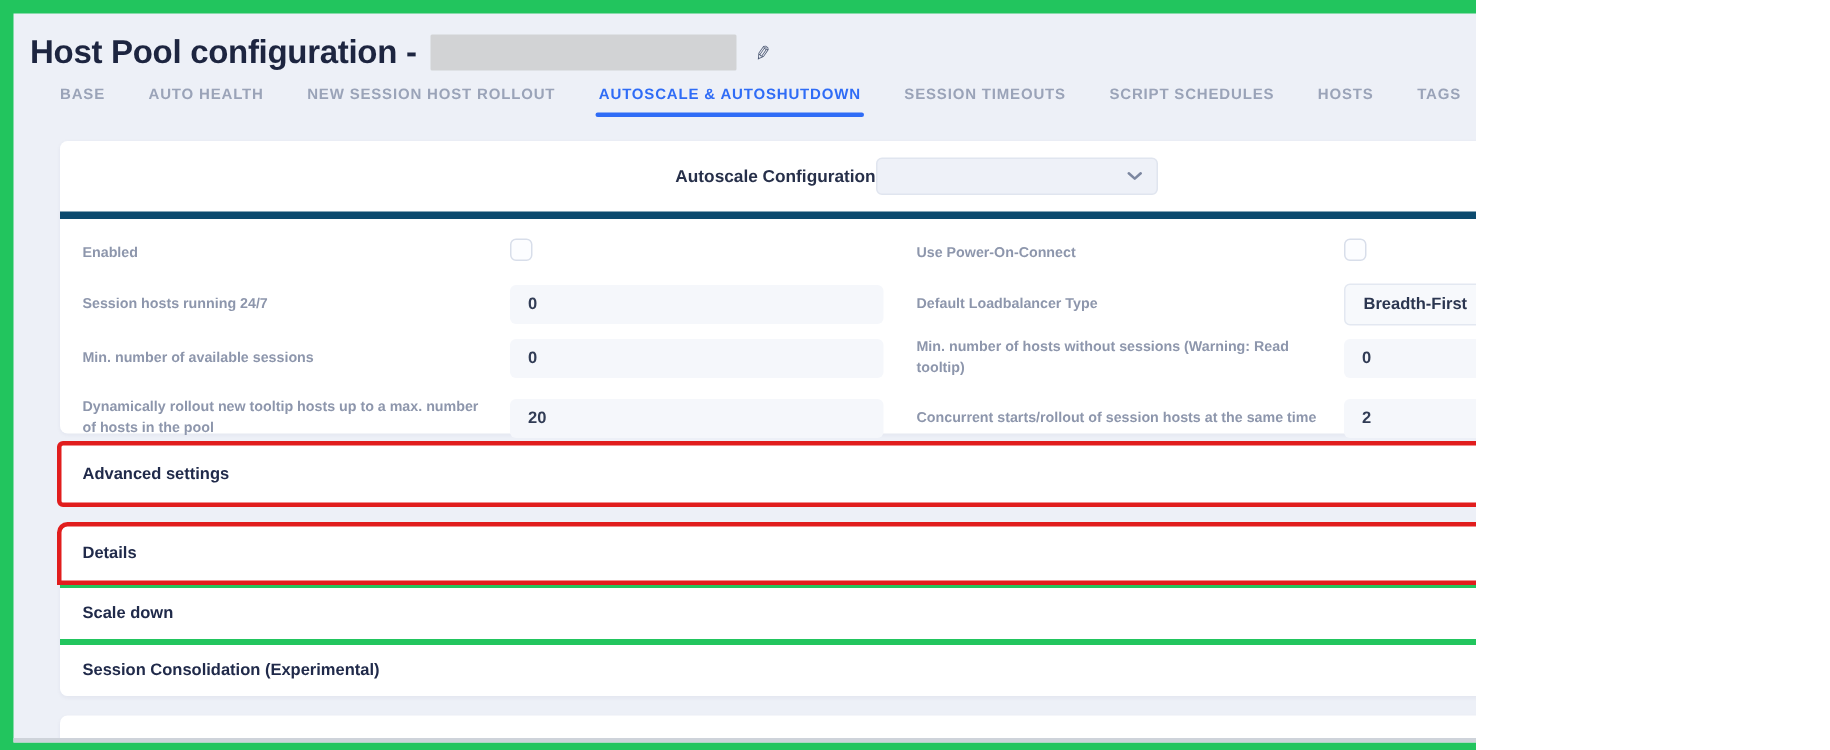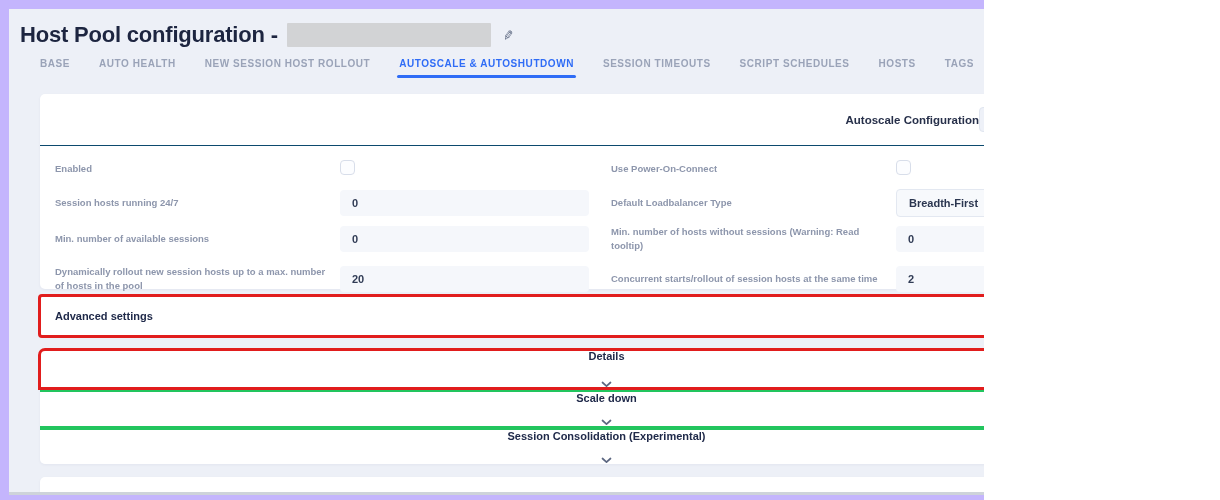--- a/index.html
+++ b/index.html
@@ -1,39 +1,39 @@
 <!DOCTYPE html>
 <html><head>
 <meta charset="utf-8">
 <style>
   * { margin:0; padding:0; box-sizing:border-box; }
   html,body { background:#ffffff; font-family:"Liberation Sans", sans-serif; }
-  .screen { position:relative; width:984px; height:500px; background:#c4b5fd; overflow:hidden; }
+  .screen { position:relative; width:984px; height:500px; background:#22c55e; overflow:hidden; }
   .canvas { position:absolute; left:9px; top:9px; width:1202px; height:486px;
             background:#edf0f7; border-bottom:3px solid #ced3da; overflow:hidden; }
 
   
   .page-title { display:flex; align-items:center; margin:11px 0 0 11px; height:30px; }
   .page-title .t { font-size:22px; font-weight:bold; color:#1d2540; letter-spacing:-0.2px; }
   .redacted { width:204px; height:24px; background:#d2d3d5; margin-left:9px; border-radius:1px; }
   .edit-ic { margin-left:12px; font-size:13px; color:#4d5974; transform:scaleX(-1) rotate(10deg); cursor:pointer; line-height:1; }
 
   
   .tabs { display:flex; align-items:flex-start; margin:8px 0 0 31px; height:28px; }
   .tab { margin-right:29px; padding-bottom:9px; font-size:10px; font-weight:bold; letter-spacing:0.55px;
          color:#9aa3b8; cursor:pointer; position:relative; white-space:nowrap; }
   .tab.active { color:#2f6cf6; }
   .tab.active::after { content:""; position:absolute; left:-2px; right:-2px; bottom:0; height:3px;
                        background:#2f6cf6; border-radius:2px; }
 
   
   .card { background:#ffffff; border-radius:5px; box-shadow:0 1px 3px rgba(30,40,90,0.05); }
   .main-card { margin:8px 31px 0 31px; height:195px; }
-  .card-head { display:flex; align-items:center; justify-content:flex-end;
-               height:52px; padding:0 13px 0 15px; border-bottom:1px solid #0c4a6e; }
+  .card-head { display:flex; align-items:center; justify-content:center;
+               height:52px; padding:0 13px 0 15px; border-bottom:5px solid #0c4a6e; }
   .card-title { font-size:11.5px; font-weight:bold; color:#27304a; }
   .preset-select { width:188px; height:25px; background:#eef1f8; border:1px solid #e0e5ef; border-radius:4px;
                    display:flex; align-items:center; justify-content:flex-end; padding-right:9px; cursor:pointer; }
 
   
   .form { padding:7px 13px 0 15px; }
   .form-row { display:flex; align-items:center; }
   .half { flex:1; display:flex; align-items:center; min-width:0; }
   .lbl { width:285px; flex:0 0 285px; font-size:9.5px; font-weight:bold; color:#8d96ac;
          padding-right:14px; line-height:1.45; }
@@ -51,21 +51,21 @@
          display:flex; align-items:center; justify-content:space-between; padding:0 10px 0 12px;
          font-size:11px; font-weight:bold; color:#2b3650; cursor:pointer;gap:33px; }
 
   
   .section-row { background:#ffffff; display:flex; align-items:center; justify-content:space-between;
                  padding:0 22px 0 15px; cursor:pointer; }
   .section-label { font-size:11px; font-weight:bold; color:#202a4a; }
   .adv-row { margin:7px 31px 0 31px; height:40px; border-radius:2px; }
   .hl { outline:3px solid #e11d1d; outline-offset:-1px; }
   .stack { margin:14px 31px 0 31px; border-radius:5px; overflow:visible; box-shadow:0 1px 3px rgba(30,40,90,0.05); }
-  .stack .section-row { height:38px;flex-direction:column; }
+  .stack .section-row { height:38px; }
   .stack .section-row + .section-row { border-top:4px solid #22c55e; }
   .stack .section-row:first-child { border-radius:5px 5px 0 0; }
   .stack .section-row:last-child { border-radius:0 0 5px 5px; }
   .partial-card { margin:13px 31px 0 31px; height:18px; background:#ffffff; border-radius:5px 5px 0 0;
                   box-shadow:0 1px 3px rgba(30,40,90,0.05); }
 
   .chev { display:inline-flex; line-height:0; }
   .chev.up svg { transform:rotate(180deg); }
 </style>
 </head>
@@ -142,21 +142,21 @@
             <span class="ctl"><input class="txt-input" value="0" style=""></span>
           </div>
           <div class="half right">
             <span class="lbl">Min. number of hosts without sessions (Warning: Read tooltip)</span>
             <span class="ctl"><input class="txt-input" value="0" style=""></span>
           </div>
         </div>
 
         <div class="form-row row-tall">
           <div class="half left">
-            <span class="lbl">Dynamically rollout new session hosts up to a max. number of hosts in the pool</span>
+            <span class="lbl">Dynamically rollout new tooltip hosts up to a max. number of hosts in the pool</span>
             <span class="ctl"><input class="txt-input" value="20" style=""></span>
           </div>
           <div class="half right">
             <span class="lbl">Concurrent starts/rollout of session hosts at the same time</span>
             <span class="ctl"><input class="txt-input" value="2" style=""></span>
           </div>
         </div>
       </div>
     </section>
 

